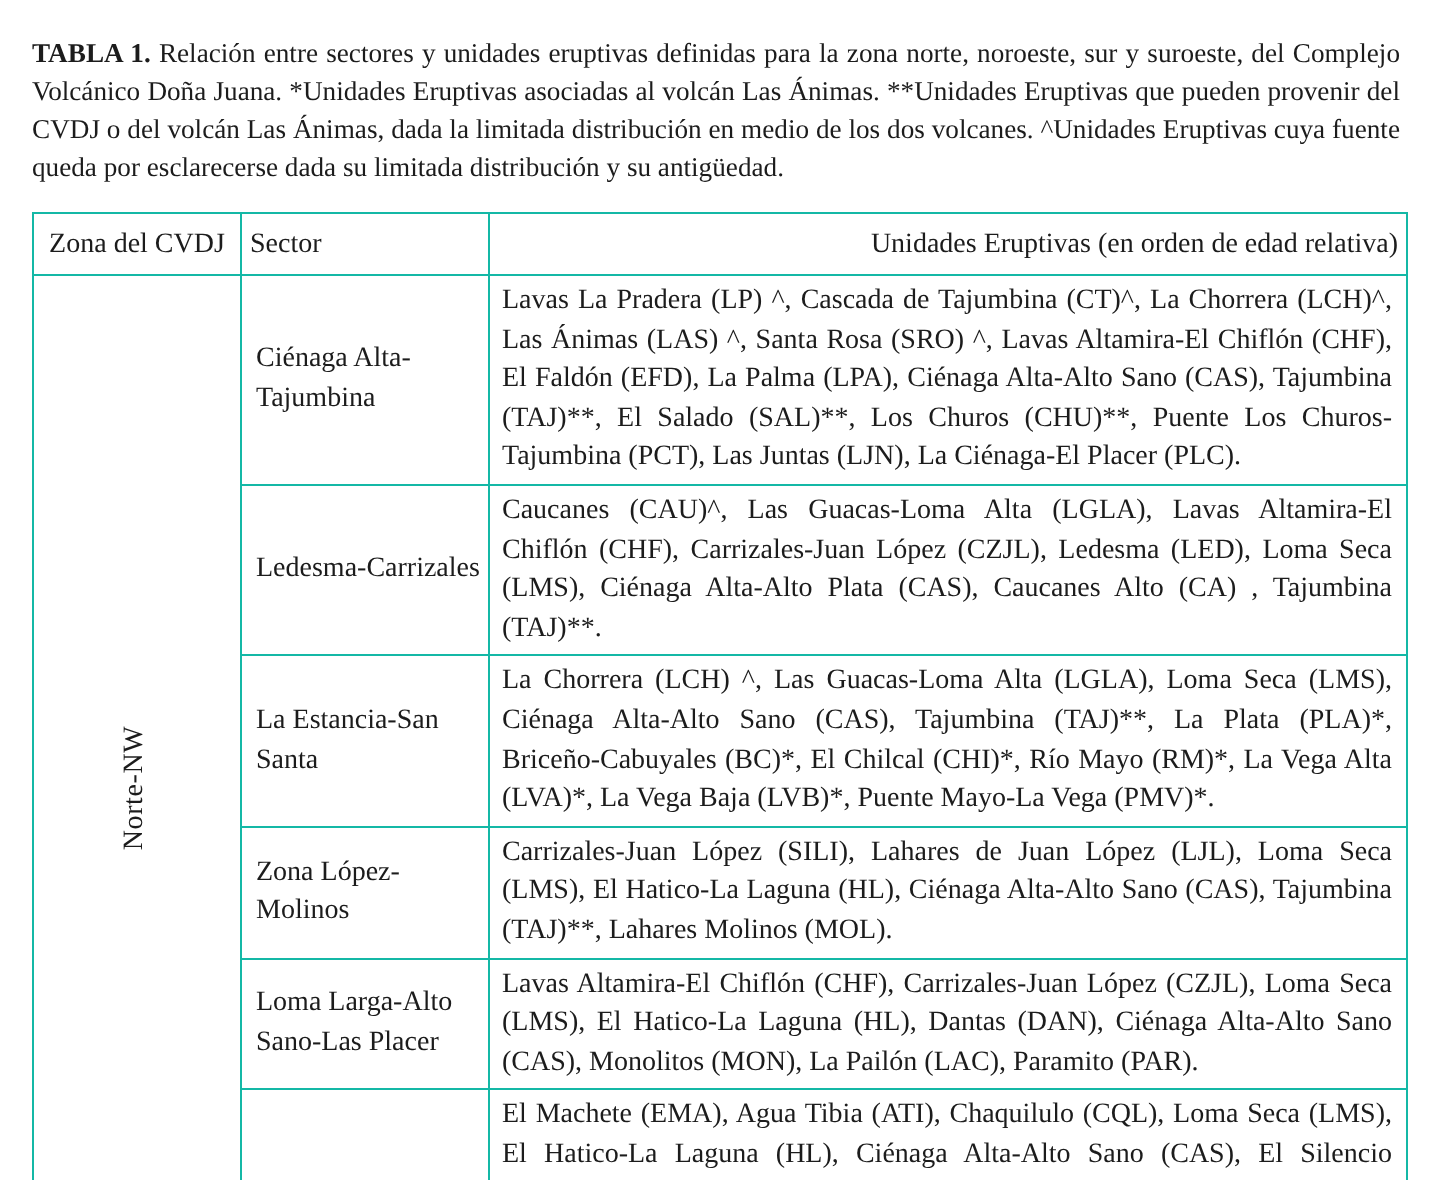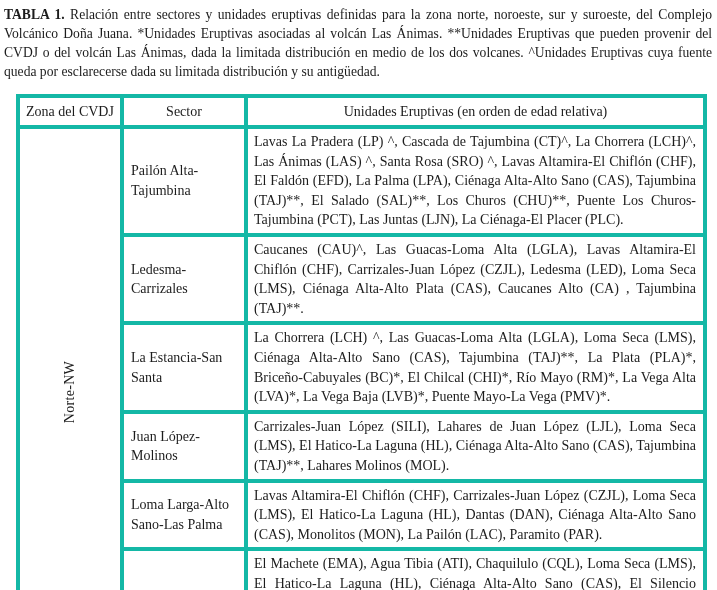--- a/index.html
+++ b/index.html
@@ -11,52 +11,52 @@
     overflow: hidden;
   }
   .page {
     width: 717px;
     height: 590px;
     box-sizing: border-box;
     font-family: "Liberation Serif", serif;
     color: #1c1c1c;
   }
   .caption {
-    margin: 0;
+    margin: 12px;
     padding: 5px 5px 0 4px;
     font-size: 13.6px;
     line-height: 19px;
     text-align: justify;
   }
   .caption-label {
     font-weight: bold;
   }
   table.tbl {
     border-collapse: collapse;
     table-layout: fixed;
     margin: 13px 0 0 16px;
     width: 687px;
     font-size: 14px;
     color: #1c1c1c;
   }
   table.tbl th,
   table.tbl td {
-    border: 4px solid #14b8a6;
+    border: 1px solid #14b8a6;
     font-weight: normal;
     box-sizing: border-box;
   }
   tr.hdr th {
     height: 31px;
     line-height: 15px;
     padding: 2px 4px;
     vertical-align: middle;
   }
   th.h-zone { text-align: center; }
-  th.h-sector { text-align: center; padding-left: 7px; }
-  th.h-units { text-align: center; padding-left: 6px; }
+  th.h-sector { text-align: left; padding-left: 7px; }
+  th.h-units { text-align: right; padding-left: 6px; }
   td.zone-cell {
     text-align: center;
     vertical-align: middle;
   }
   .rot {
     display: inline-block;
     transform: rotate(-90deg);
     white-space: nowrap;
     letter-spacing: 0.3px;
   }
@@ -90,37 +90,37 @@
     <tbody>
       <tr class="hdr">
         <th class="h-zone">Zona del CVDJ</th>
         <th class="h-sector">Sector</th>
         <th class="h-units">Unidades Eruptivas (en orden de edad relativa)</th>
       </tr>
       <tr>
         <td class="zone-cell" rowspan="6">
           <span class="rot">Norte-NW</span>
         </td>
-        <td class="sector-cell">Pailón Alta-Tajumbina</td>
+        <td class="sector-cell">Ciénaga Alta-Tajumbina</td>
         <td class="units-cell">Lavas La Pradera (LP) ^, Cascada de Tajumbina (CT)^, La Chorrera (LCH)^, Las Ánimas (LAS) ^, Santa Rosa (SRO) ^, Lavas Altamira-El Chiflón (CHF), El Faldón (EFD), La Palma (LPA), Ciénaga Alta-Alto Sano (CAS), Tajumbina (TAJ)**, El Salado (SAL)**, Los Churos (CHU)**, Puente Los Churos-Tajumbina (PCT), Las Juntas (LJN), La Ciénaga-El Placer (PLC).</td>
       </tr>
       <tr>
         <td class="sector-cell">Ledesma-Carrizales</td>
         <td class="units-cell">Caucanes (CAU)^, Las Guacas-Loma Alta (LGLA), Lavas Altamira-El Chiflón (CHF), Carrizales-Juan López (CZJL), Ledesma (LED), Loma Seca (LMS), Ciénaga Alta-Alto Plata (CAS), Caucanes Alto (CA) , Tajumbina (TAJ)**.</td>
       </tr>
       <tr>
         <td class="sector-cell">La Estancia-San Santa</td>
         <td class="units-cell">La Chorrera (LCH) ^, Las Guacas-Loma Alta (LGLA), Loma Seca (LMS), Ciénaga Alta-Alto Sano (CAS), Tajumbina (TAJ)**, La Plata (PLA)*, Briceño-Cabuyales (BC)*, El Chilcal (CHI)*, Río Mayo (RM)*, La Vega Alta (LVA)*, La Vega Baja (LVB)*, Puente Mayo-La Vega (PMV)*.</td>
       </tr>
       <tr>
-        <td class="sector-cell">Juan López-Molinos</td>
+        <td class="sector-cell">Zona López-Molinos</td>
         <td class="units-cell">Carrizales-Juan López (SILI), Lahares de Juan López (LJL), Loma Seca (LMS), El Hatico-La Laguna (HL), Ciénaga Alta-Alto Sano (CAS), Tajumbina (TAJ)**, Lahares Molinos (MOL).</td>
       </tr>
       <tr>
-        <td class="sector-cell">Loma Larga-Alto Sano-Las Palma</td>
+        <td class="sector-cell">Loma Larga-Alto Sano-Las Placer</td>
         <td class="units-cell">Lavas Altamira-El Chiflón (CHF), Carrizales-Juan López (CZJL), Loma Seca (LMS), El Hatico-La Laguna (HL), Dantas (DAN), Ciénaga Alta-Alto Sano (CAS), Monolitos (MON), La Pailón (LAC), Paramito (PAR).</td>
       </tr>
       <tr>
         <td class="sector-cell">El Silencio-Resina</td>
         <td class="units-cell">El Machete (EMA), Agua Tibia (ATI), Chaquilulo (CQL), Loma Seca (LMS), El Hatico-La Laguna (HL), Ciénaga Alta-Alto Sano (CAS), El Silencio Inferior (SILI), El Silencio Superior (SILS) , Providencia (PRO), El Común (COM) , La Sofía (SOF), Lavas La Resina (LRE), Las Mesas (LM), El Humadal (HMD), El Pailón (1897-1906) (EPL), Lahar 1936 (LH).</td>
       </tr>
     </tbody>
   </table>
 
 </div>

